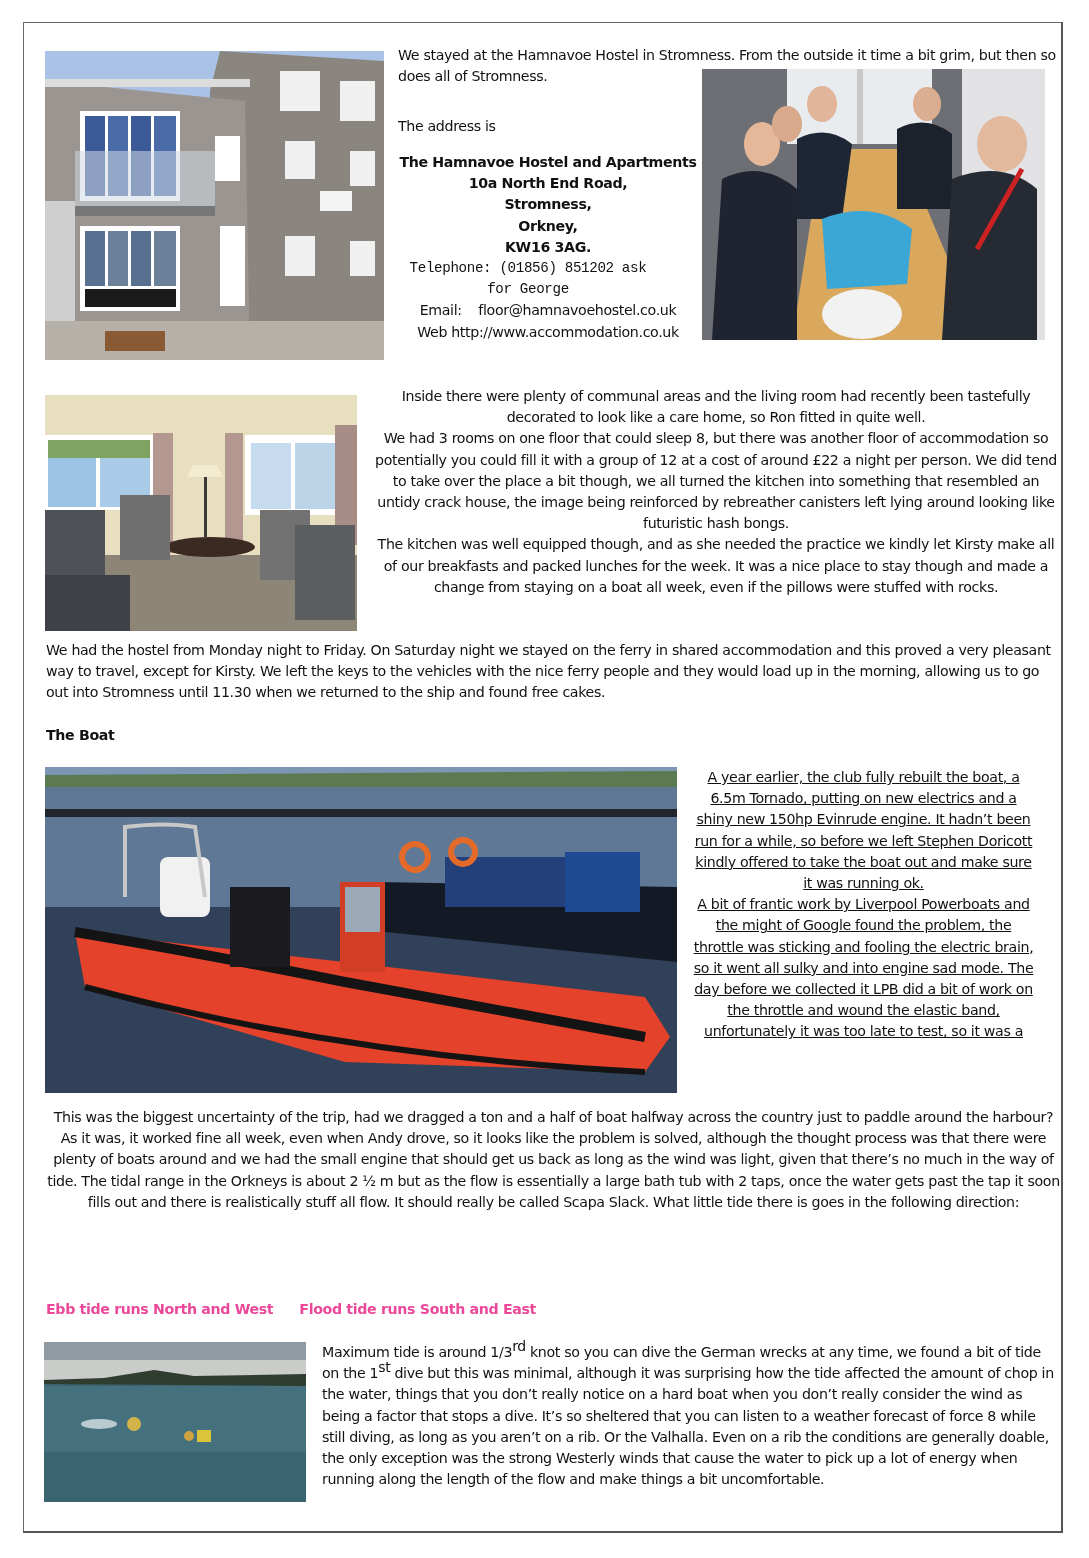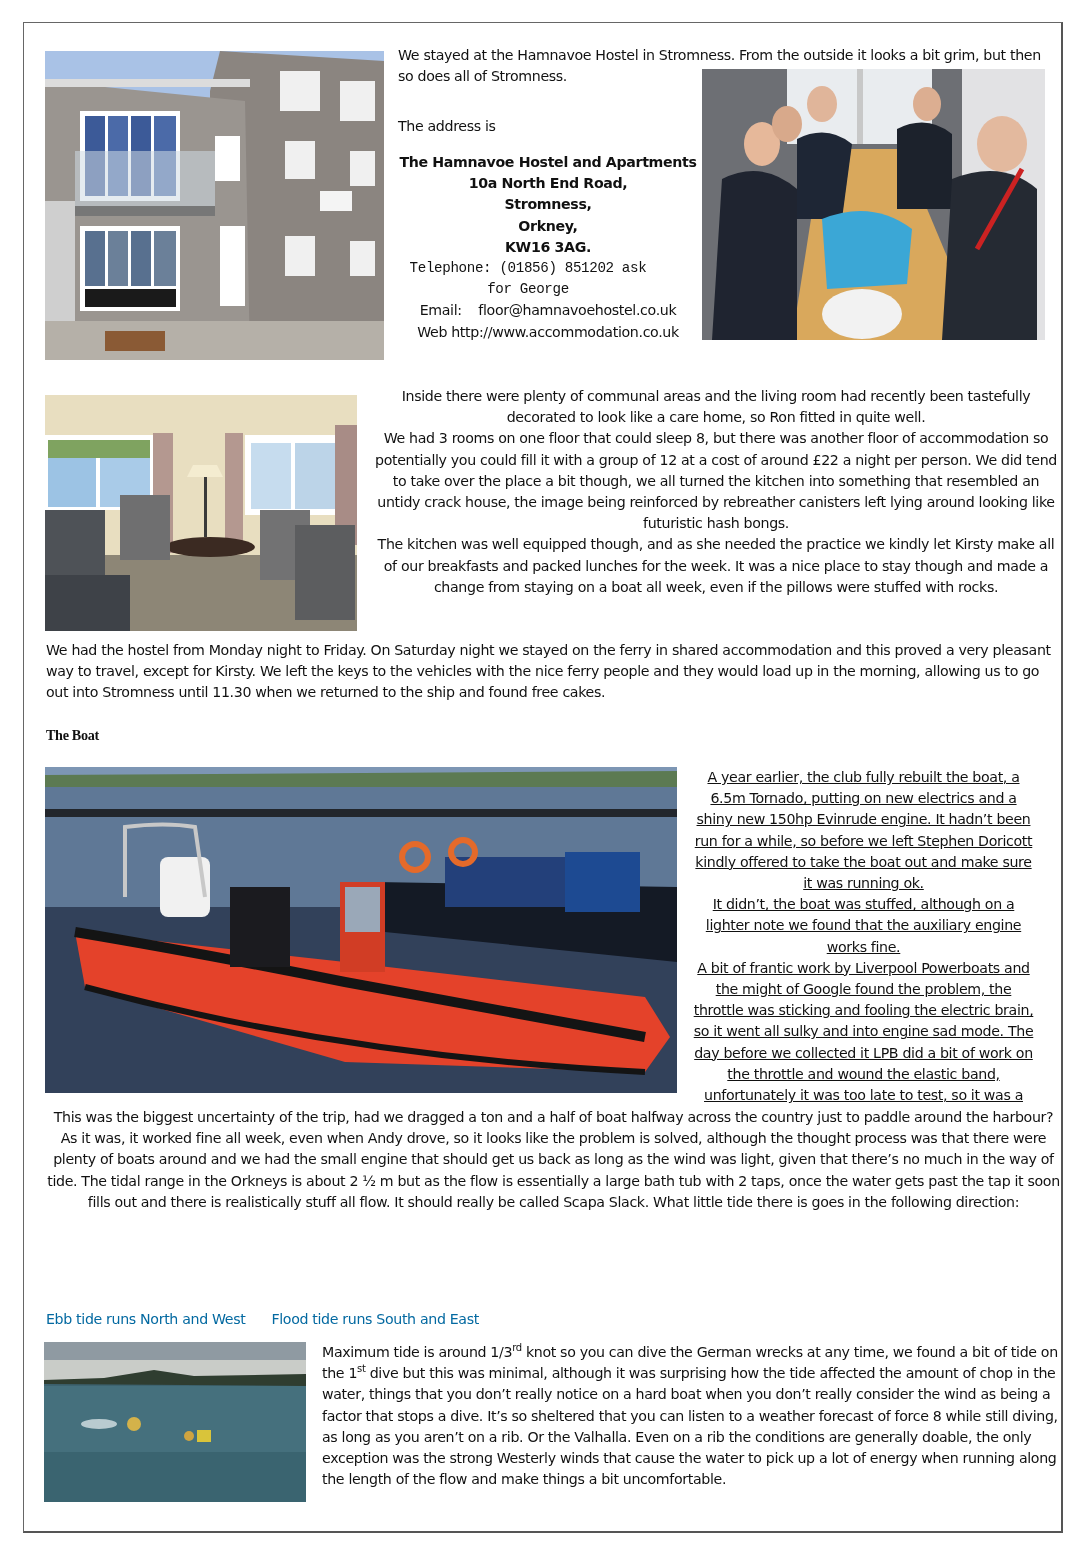--- a/index.html
+++ b/index.html
@@ -2,24 +2,24 @@
 <html><head>
   <meta charset="utf-8">
   <style>
     html, body { margin: 0; padding: 0; background: #ffffff; }
     body { width: 1089px; height: 1558px; position: relative; overflow: hidden;
            font-family: "DejaVu Sans", sans-serif; color: #111; }
     .page-frame { position: absolute; left: 23px; top: 22px; width: 1040px; height: 1511px;
                   border: 1px solid #666; border-right: 2px solid #555; border-bottom: 2px solid #555; box-sizing: border-box; }
     .txt { position: absolute; font-size: 14.2px; line-height: 21.2px; letter-spacing: -0.35px; white-space: normal; }
     .bold { font-weight: bold; }
-    .red { color: #0369a1; font-weight: normal; margin-top: 10px; }
+    .red { color: #ec4899; font-weight: bold; }
     .photo { position: absolute; overflow: hidden; }
     .photo svg { display: block; width: 100%; height: 100%; }
-    sup { font-size: 10px; line-height: 0; }
+    sup { font-size: 14px; line-height: 0; }
     .line { display: block; text-align: center; }
   </style>
 </head>
 <body>
 
 <div class="page-frame"></div>
 
 <div class="photo" style="left:45px;top:51px;width:339px;height:309px;">
   <svg viewBox="0 0 339 309" preserveAspectRatio="none">
     <rect width="339" height="309" fill="#9fb8dc"></rect>
@@ -48,21 +48,21 @@
     <rect x="305" y="100" width="25" height="35" fill="#f0f0f0"></rect>
     <rect x="240" y="185" width="30" height="40" fill="#f0f0f0"></rect>
     <rect x="305" y="190" width="25" height="35" fill="#f0f0f0"></rect>
     <rect x="275" y="140" width="32" height="20" fill="#f4f4f4"></rect>
     <rect x="0" y="150" width="30" height="159" fill="#cfcfcf"></rect>
     <rect x="0" y="270" width="339" height="39" fill="#b5b0a8"></rect>
     <rect x="60" y="280" width="60" height="20" fill="#8a5a35"></rect>
   </svg>
 </div>
 
-<div class="txt" style="left:398px;top:45px;width:660px;"> We stayed at the Hamnavoe Hostel in Stromness. From the outside it looks a bit grim, but then so does all of Stromness.</div>
+<div class="txt" style="left:398px;top:45px;width:660px;"> We stayed at the Hamnavoe Hostel in Stromness. From the outside it time a bit grim, but then so does all of Stromness.</div>
 <div class="txt" style="left:398px;top:116px;width:290px;">The address is</div>
 <div class="txt" style="left:398px;top:152px;width:300px;">
   <span class="line bold">The Hamnavoe Hostel and Apartments</span>
   <span class="line bold">10a North End Road,</span>
   <span class="line bold">Stromness,</span>
   <span class="line bold">Orkney,</span>
   <span class="line bold">KW16 3AG.</span>
   <span class="line" style="width:260px;font-family:Liberation Mono, monospace;">Telephone: (01856) 851202 ask for George</span>
   <span class="line"><span>Email:</span>&nbsp;&nbsp;&nbsp;&nbsp;<span>floor@hamnavoehostel.co.uk</span></span>
   <span class="line"><span>Web</span> <span>http://www.accommodation.co.uk</span></span>
@@ -115,21 +115,21 @@
   </svg>
 </div>
 
 <div class="txt" style="left:371px;top:386px;width:690px;">
   <span class="line">Inside there were plenty of communal areas and the living room had recently been tastefully decorated to look like a care home, so Ron fitted in quite well.</span>
   <span class="line">We had 3 rooms on one floor that could sleep 8, but there was another floor of accommodation so potentially you could fill it with a group of 12 at a cost of around £22 a night per person. We did tend to take over the place a bit though, we all turned the kitchen into something that resembled an untidy crack house, the image being reinforced by rebreather canisters left lying around looking like futuristic hash bongs.</span>
   <span class="line">The kitchen was well equipped though, and as she needed the practice we kindly let Kirsty make all of our breakfasts and packed lunches for the week. It was a nice place to stay though and made a change from staying on a boat all week, even if the pillows were stuffed with rocks.</span>
 </div>
 <div class="txt" style="left:46px;top:640px;width:1015px;">We had the hostel from Monday night to Friday. On Saturday night we stayed on the ferry in shared accommodation and this proved a very pleasant way to travel, except for Kirsty. We left the keys to the vehicles with the nice ferry people and they would load up in the morning, allowing us to go out into Stromness until 11.30 when we returned to the ship and found free cakes.</div>
 
-<div class="txt bold" style="left:46px;top:725px;font-family:Liberation Serif, serif;">The Boat</div>
+<div class="txt bold" style="left:46px;top:725px;">The Boat</div>
 
 <div class="photo" style="left:45px;top:767px;width:632px;height:326px;">
   <svg viewBox="0 0 632 326" preserveAspectRatio="none">
     <rect width="632" height="326" fill="#32415a"></rect>
     <rect x="0" y="0" width="632" height="20" fill="#7d96b4"></rect>
     <polygon points="0,8 632,4 632,50 400,30 0,20" fill="#5c7a52"></polygon>
     <rect x="0" y="20" width="632" height="120" fill="#5f7896"></rect>
     <rect x="0" y="42" width="632" height="8" fill="#22262c"></rect>
     <polygon points="330,115 632,120 632,195 340,165" fill="#141a25"></polygon>
     <rect x="400" y="90" width="120" height="50" fill="#23407a"></rect>
@@ -142,21 +142,20 @@
     <rect x="115" y="90" width="50" height="60" rx="8" fill="#f1f1f1"></rect>
     <path d="M80 130 L80 60 Q120 55 150 60 L160 130" stroke="#c8c8c8" stroke-width="4" fill="none"></path>
     <rect x="185" y="120" width="60" height="80" fill="#1b1b1f"></rect>
     <rect x="295" y="115" width="45" height="90" fill="#d13d25"></rect>
     <rect x="300" y="120" width="35" height="45" fill="#9aa8b8"></rect>
   </svg>
 </div>
 
 <div class="txt" style="left:691px;top:767px;width:345px;text-decoration:underline;">
   <span class="line">A year earlier, the club fully rebuilt the boat, a 6.5m Tornado, putting on new electrics and a shiny new 150hp Evinrude engine. It hadn’t been run for a while, so before we left Stephen Doricott kindly offered to take the boat out and make sure it was running ok.</span>
-  <span class="line">It didn’t, the boat was stuffed, although on a lighter note we found that the auxiliary engine works fine.</span>
   <span class="line">A bit of frantic work by Liverpool Powerboats and the might of Google found the problem, the throttle was sticking and fooling the electric brain, so it went all sulky and into engine sad mode. The day before we collected it LPB did a bit of work on the throttle and wound the elastic band, unfortunately it was too late to test, so it was a</span>
 </div>
 
 <div class="txt" style="left:46px;top:1107px;width:1015px;">
   <span class="line">This was the biggest uncertainty of the trip, had we dragged a ton and a half of boat halfway across the country just to paddle around the harbour?</span>
   <span class="line">As it was, it worked fine all week, even when Andy drove, so it looks like the problem is solved, although the thought process was that there were plenty of boats around and we had the small engine that should get us back as long as the wind was light, given that there’s no much in the way of tide. The tidal range in the Orkneys is about 2 ½ m but as the flow is essentially a large bath tub with 2 taps, once the water gets past the tap it soon fills out and there is realistically stuff all flow. It should really be called Scapa Slack. What little tide there is goes in the following direction:</span>
 </div>
 
 <div class="txt red" style="left:46px;top:1299px;">
   <span>Ebb tide runs North and West</span><span style="display:inline-block;width:26px;"></span><span>Flood tide runs South and East</span>

